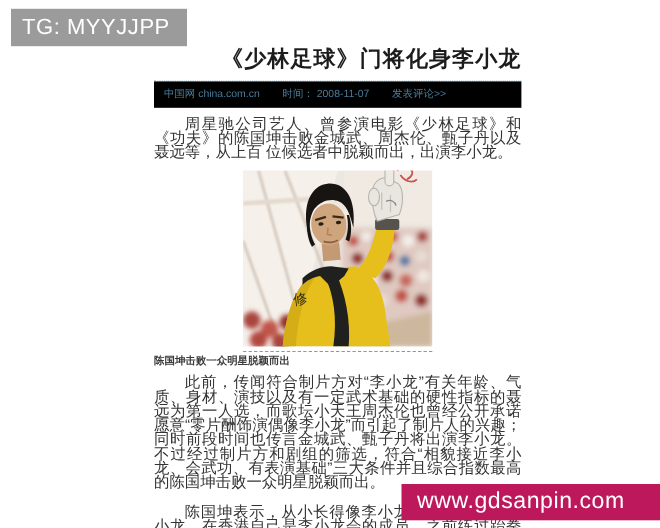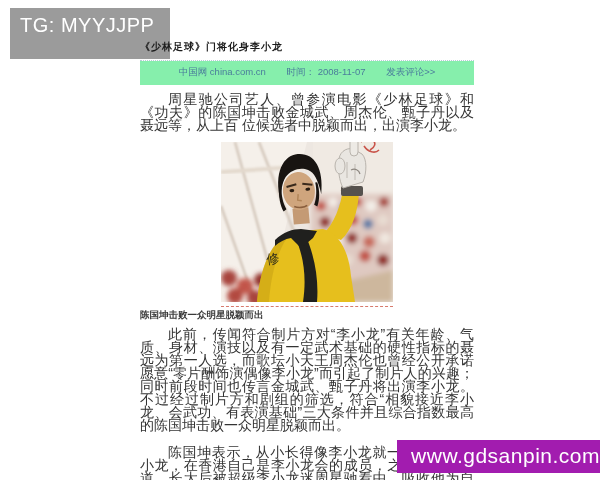--- a/index.html
+++ b/index.html
@@ -1,47 +1,47 @@
 <!DOCTYPE html>
 <html><head>
 <meta charset="utf-8">
 <style>
   html,body{margin:0;padding:0;background:#fff;}
   #page{position:relative;width:600px;height:480px;background:#ffffff;overflow:hidden;
         font-family:"Liberation Sans","DejaVu Sans",sans-serif;}
 
   
   .tg-badge{position:absolute;left:10px;top:8px;background:#9b9b9b;color:#ffffff;
-            font-size:20px;line-height:1;padding:7px 16px 24px 10px;min-width:112px;
+            font-size:20px;line-height:1;padding:7px 16px 7px 10px;min-width:112px;
             letter-spacing:0.5px;}
 
   
   .article{position:absolute;left:140px;top:40px;width:334px;}
-  .article-title{text-align:left;font-size:10px;font-weight:bold;color:#1c1c1c;
+  .article-title{text-align:right;font-size:20px;font-weight:bold;color:#1c1c1c;
                  letter-spacing:1px;margin:0 0 6px 0;}
   .title-divider{border:0;border-top:1px dotted #b9cdd8;margin:0;}
-  .source-bar{background:#86efac;color:#4a7d9b;font-size:9.5px;text-align:center;
+  .source-bar{background:#000000;color:#4a7d9b;font-size:9.5px;
               padding:5px 0 6px 0;margin-bottom:8px;white-space:nowrap;}
   .source-bar .seg{margin:0 9px;}
   .source-bar a{color:#4a7d9b;text-decoration:none;}
 
   .para{font-size:14px;line-height:13px;color:#333333;text-align:justify;
         text-indent:2em;margin:0 0 4px 0;}
   .para.spaced{margin-top:14px;}
 
   
   .photo-wrap{width:172px;margin:10px auto 0 auto;}
   .photo{display:block;width:172px;height:160px;}
   .photo-divider{border:0;border-top:1px dashed #d87a6d;margin:4px 0 2px 0;}
   .photo-caption{text-align:left;font-size:9.5px;font-weight:bold;color:#3a3a3a;
                  margin:0 0 6px 0;}
 
   
-  .watermark{position:absolute;right:0;bottom:7px;background:#a21caf;color:#ffffff;
-             font-size:21px;padding:4px 0 5px 14px;letter-spacing:0.5px;}
+  .watermark{position:absolute;right:0;bottom:7px;background:#be185d;color:#ffffff;
+             font-size:21px;padding:4px 32px 5px 14px;letter-spacing:0.5px;}
 </style>
 </head>
 <body>
 
 <div id="page">
 
   <div class="tg-badge">TG: MYYJJPP</div>
 
   <div class="article">
 

